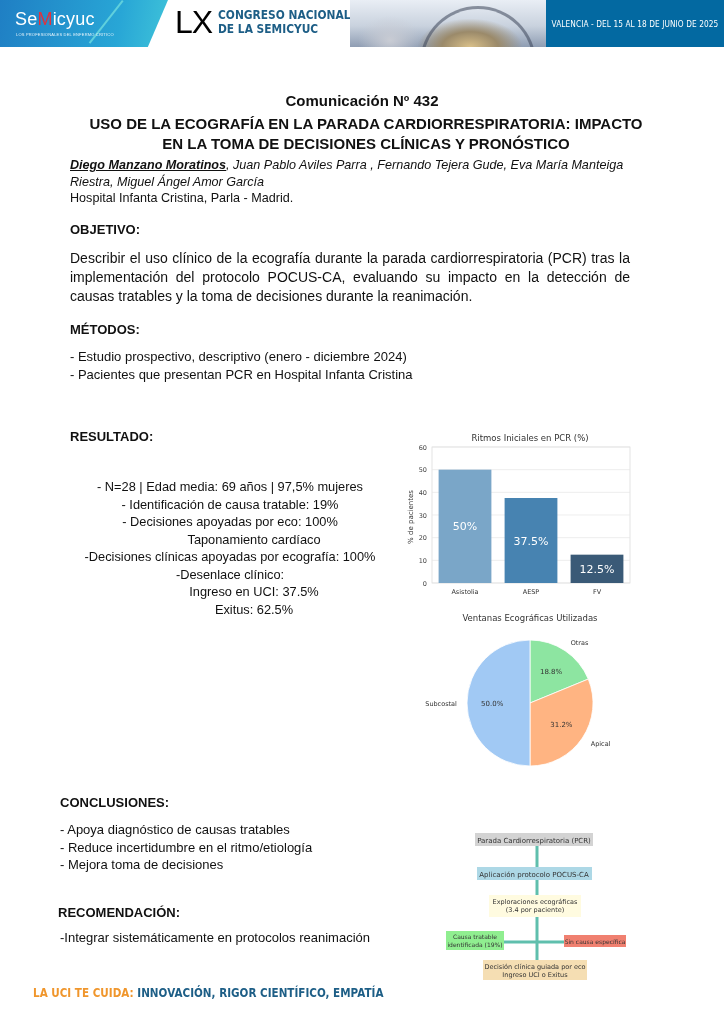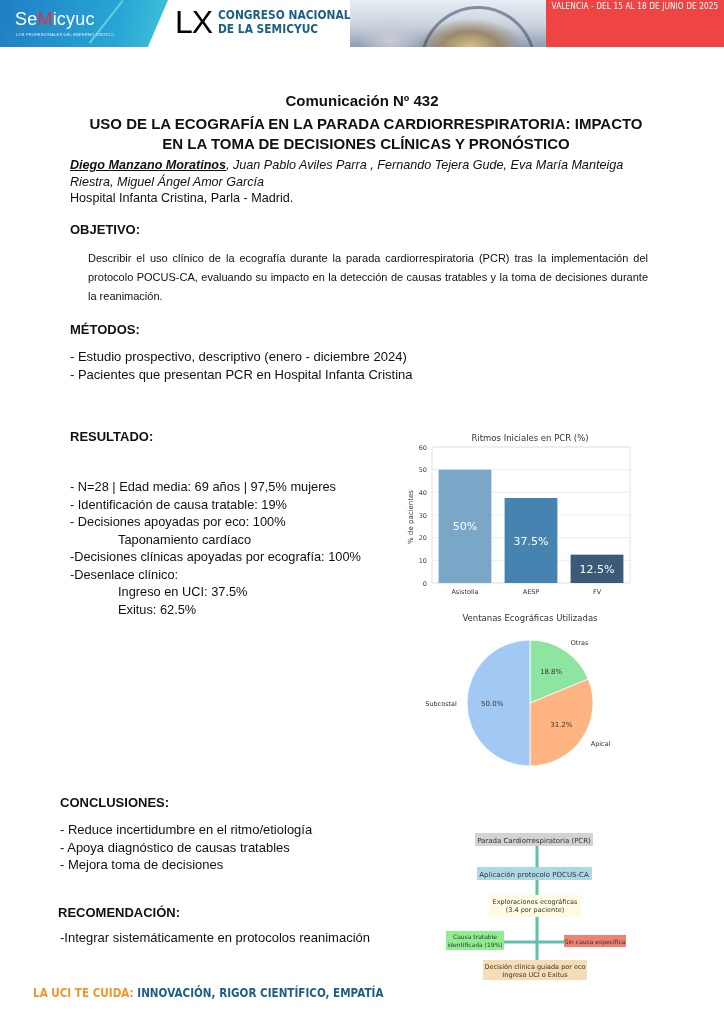--- a/index.html
+++ b/index.html
@@ -22,35 +22,35 @@
        letter-spacing:-1px; font-weight:normal; }
   .congress .name { margin-left:6px; font-family:"DejaVu Sans",sans-serif; font-size:13px; line-height:14px;
        color:#1d5e86; font-weight:bold; transform:scaleX(0.82); transform-origin:left; }
   .city-img { position:absolute; left:350px; top:0; width:196px; height:47px;
        background:
          radial-gradient(ellipse 70px 38px at 120px 47px, #d9c08a 0%, #9b8a6a 40%, rgba(80,90,120,0) 75%),
          radial-gradient(ellipse 40px 30px at 40px 40px, #c9ccd4 0%, rgba(200,205,215,0) 80%),
          linear-gradient(180deg,#e9eef5 0%,#c9d2de 55%,#8f9db3 100%); }
   .city-img::after { content:""; position:absolute; left:70px; top:6px; width:110px; height:60px;
        border:3px solid rgba(60,70,90,0.55); border-radius:60px 60px 0 0; border-bottom:none; }
-  .date-panel { position:absolute; left:546px; top:0; width:178px; height:47px; background:#ef4444;
-       display:flex; justify-content:center; }
+  .date-panel { position:absolute; left:546px; top:0; width:178px; height:47px; background:#0369a1;
+       display:flex; align-items:center; justify-content:center; }
   .date-panel span { color:#fff; font-size:9.5px; font-family:"DejaVu Sans",sans-serif;
        transform:scaleX(0.78); white-space:nowrap; letter-spacing:0.1px; }
 
   
   .comm { position:absolute; left:0; width:724px; top:92px; text-align:center; font-weight:bold; font-size:15px; }
   .title { position:absolute; left:84px; width:564px; top:114px; text-align:center; font-weight:bold;
        font-size:15px; line-height:20px; }
   .authors { position:absolute; left:70px; width:600px; top:157px; font-style:italic; font-size:12.6px; line-height:17px; }
   .authors .main { font-weight:bold; text-decoration:underline; }
   .hospital { position:absolute; left:70px; top:191px; font-size:12.6px; }
 
   .h { position:absolute; left:70px; font-weight:bold; font-size:13px; }
-  .para { position:absolute; left:88px; width:560px; font-size:11px; line-height:19px; text-align:justify; }
+  .para { position:absolute; left:70px; width:560px; font-size:14px; line-height:19px; text-align:justify; }
   .list { position:absolute; left:70px; width:560px; font-size:13px; line-height:17.5px; }
   .list div { text-align:justify; }
   .indent { padding-left:48px; }
 
   .res-list { position:absolute; left:70px; width:320px; font-size:12.8px; line-height:17.5px; }
 
   
   .chart-box { position:absolute; }
   svg text { font-family:"DejaVu Sans",sans-serif; }
 
@@ -88,21 +88,21 @@
 <div class="h" style="top:222px;">OBJETIVO:</div>
 <div class="para" style="top:249px;">Describir el uso clínico de la ecografía durante la parada cardiorrespiratoria (PCR) tras la implementación del protocolo POCUS-CA, evaluando su impacto en la detección de causas tratables y la toma de decisiones durante la reanimación.</div>
 
 <div class="h" style="top:322px;">MÉTODOS:</div>
 <div class="list" style="top:348px;">
   <div>- Estudio prospectivo, descriptivo (enero - diciembre 2024)</div>
   <div>- Pacientes que presentan PCR en Hospital Infanta Cristina</div>
 </div>
 
 <div class="h" style="top:429px;">RESULTADO:</div>
-<div class="res-list" style="top:478px;">
+<div class="res-list" style="top:478px;text-align:center;">
   <div>- N=28 | Edad media: 69 años | 97,5% mujeres</div>
   <div>- Identificación de causa tratable: 19%</div>
   <div>- Decisiones apoyadas por eco: 100%</div>
   <div class="indent">Taponamiento cardíaco</div>
   <div>-Decisiones clínicas apoyadas por ecografía: 100%</div>
   <div>-Desenlace clínico:</div>
   <div class="indent">Ingreso en UCI: 37.5%</div>
   <div class="indent">Exitus: 62.5%</div>
 </div>
 
@@ -161,22 +161,22 @@
         <text x="171.39652498960172" y="118.5498983032535" font-size="7" text-anchor="middle" fill="#333">31.2%</text>
         <text x="200.69994831322998" y="138.19647005295678" font-size="6.5" text-anchor="start" fill="#333">Apical</text>
         <text x="102.2" y="97.5" font-size="7" text-anchor="middle" fill="#333">50.0%</text>
         <text x="66.92" y="97.50000000000001" font-size="6.5" text-anchor="end" fill="#333">Subcostal</text>
       </g>
   </svg>
 </div>
 
 <div class="h" style="top:795px; left:60px;">CONCLUSIONES:</div>
 <div class="list" style="top:821px; left:60px; width:330px;">
+  <div>- Apoya diagnóstico de causas tratables</div>
   <div>- Reduce incertidumbre en el ritmo/etiología</div>
-  <div>- Apoya diagnóstico de causas tratables</div>
   <div>- Mejora toma de decisiones</div>
 </div>
 
 <div class="h" style="top:905px; left:58px;">RECOMENDACIÓN:</div>
 <div class="list" style="top:929px; left:60px; width:340px;">-Integrar sistemáticamente en protocolos reanimación</div>
 
 <div class="chart-box" style="left:440px; top:785px; width:200px; height:155px;margin-top:44px;">
   <svg width="200" height="155">
     <line x1="97" y1="12" x2="97" y2="140" stroke="#5fbfad" stroke-width="3"></line>
     <line x1="60" y1="113" x2="128" y2="113" stroke="#5fbfad" stroke-width="3"></line>

